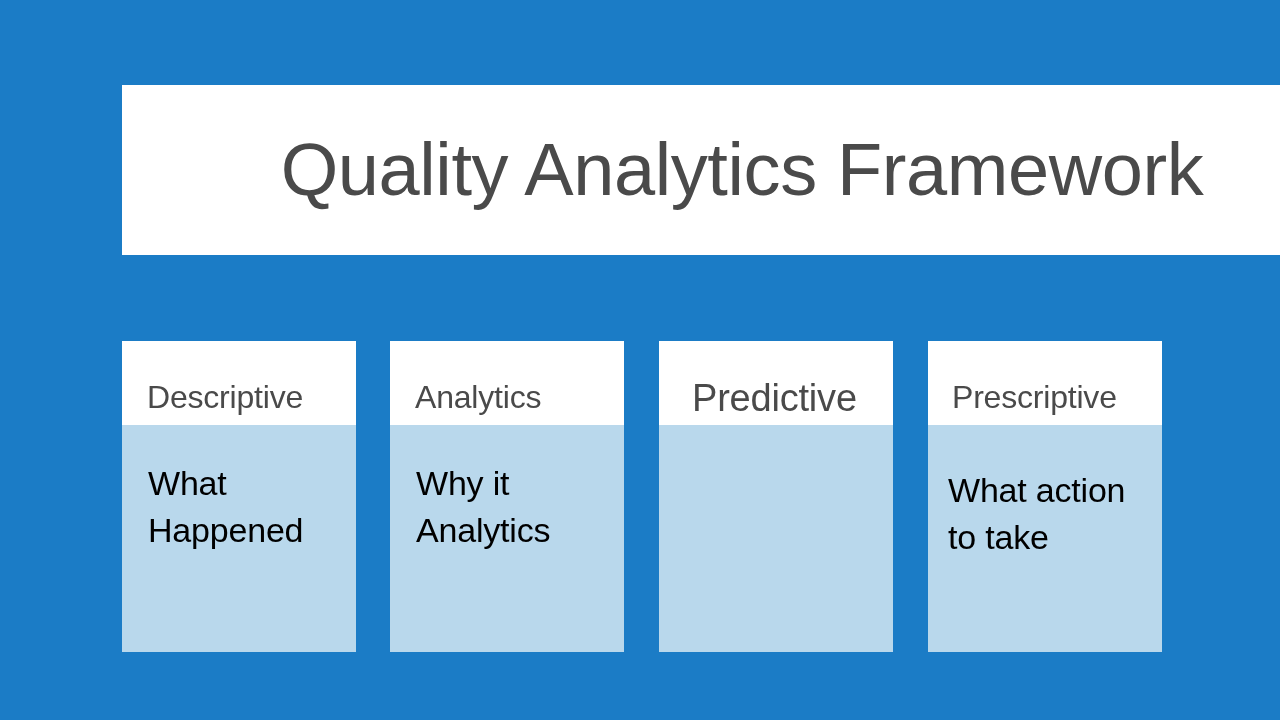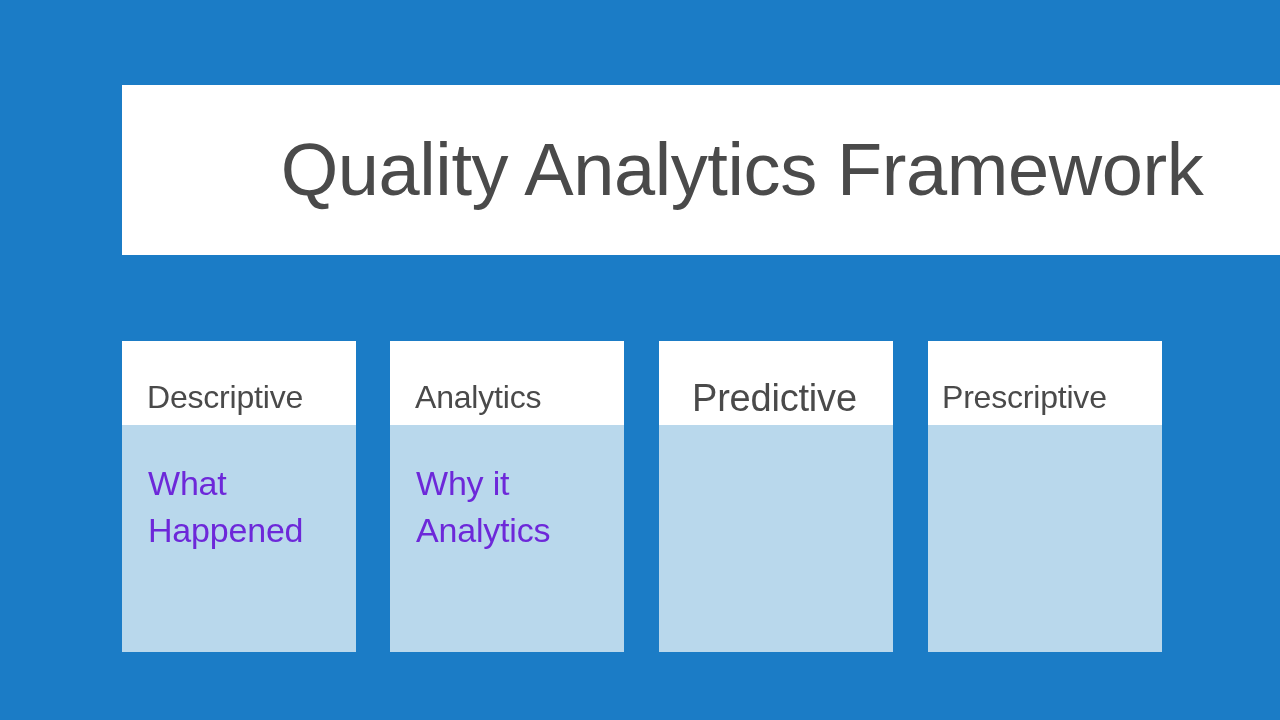--- a/index.html
+++ b/index.html
@@ -88,33 +88,33 @@
     line-height: 1.0;
     white-space: nowrap;
   }
   
   .card-2 .card-header-label {
     font-size: 38px;
     bottom: 8px;
     left: 33px;
   }
   .card-3 .card-header-label {
-    left: 14px;
+    left: 24px;
     margin-top: 28px;
   }
 
   .card-body {
     position: absolute;
     left: 26px;
     top: 119px;
     right: 10px;
     font-family: "Liberation Sans", sans-serif;
     font-size: 34px;
     font-weight: 400;
-    color: #6d28d9;
+    color: #000000;
     line-height: 47px;
     letter-spacing: -0.2px;
     white-space: pre-line;
   }
   .card-3 .card-body {
     top: 126px;
     left: 20px;
     right: 4px;
   }
 </style>
@@ -148,16 +148,18 @@
     <div class="card card-2">
       <div class="card-header">
         <div class="card-header-label">Predictive</div>
       </div>
     </div>
 
     <div class="card card-3">
       <div class="card-header">
         <div class="card-header-label">Prescriptive</div>
       </div>
+      <div class="card-body">What action
+to take</div>
     </div>
 
   </div>
 </div>
 
 </body></html>

